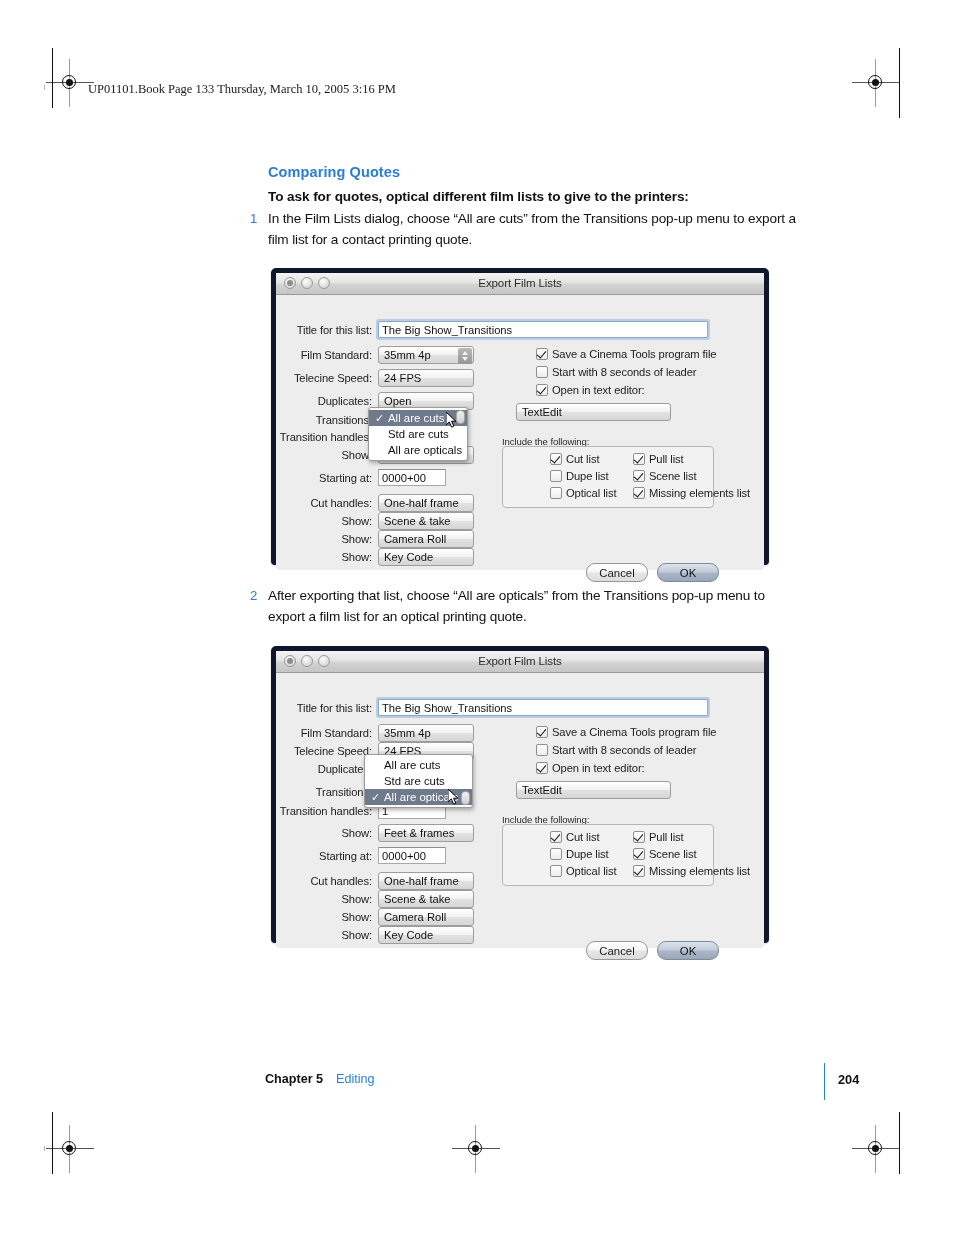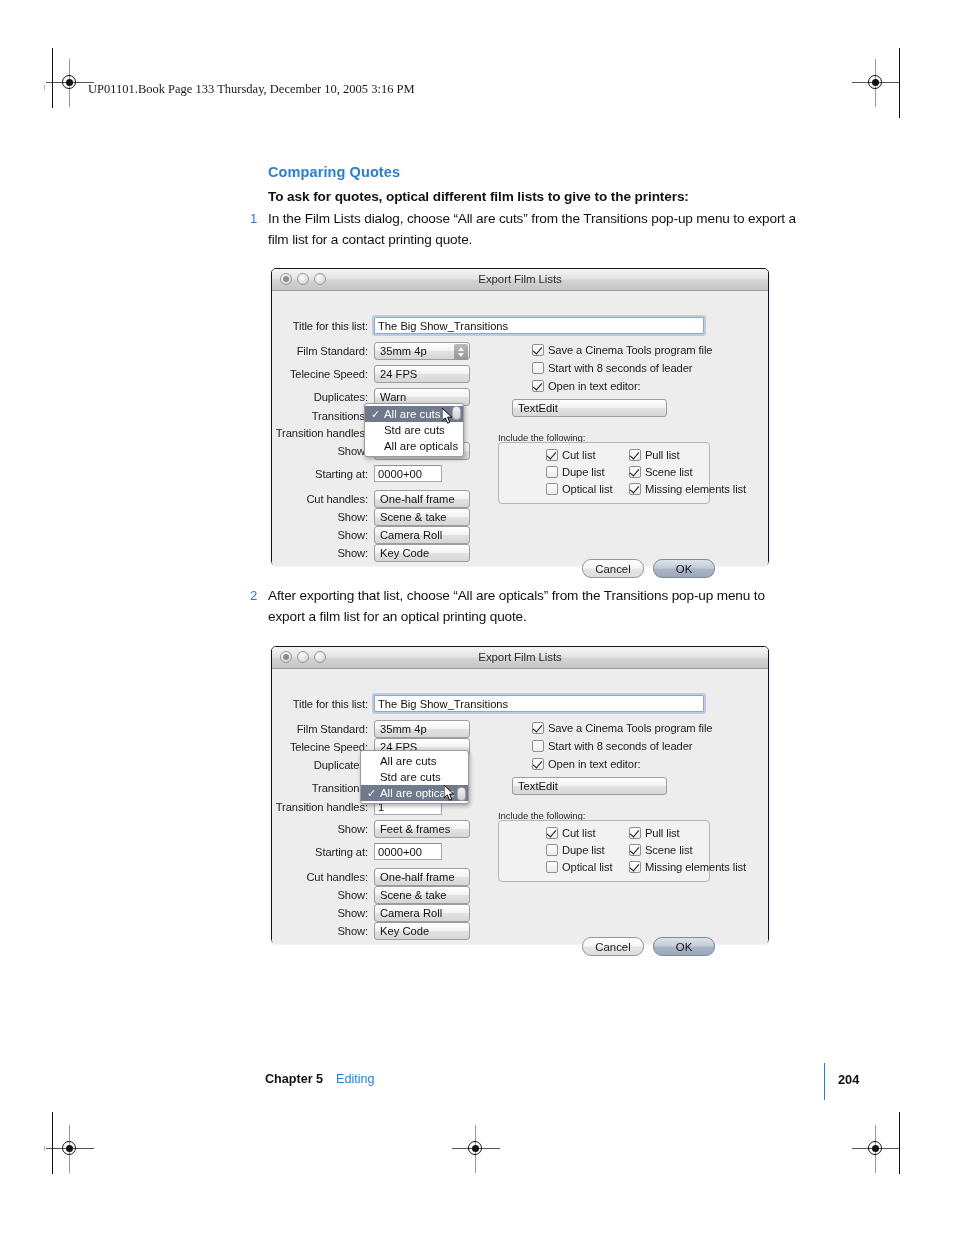--- a/index.html
+++ b/index.html
@@ -98,21 +98,21 @@
     top: 0;
     color: #2a7fd4;
     font-size: 13.2px;
   }
   .step-body { display: block; width: 530px; }
 
   
   .dialog {
     position: absolute;
     width: 498px;
-    border: 1px solid #0f172a;
+    border: 5px solid #0f172a;
     border-radius: 5px 5px 4px 4px;
     background: #ededed;
     box-shadow: 0 1px 2px rgba(0,0,0,0.18);
     box-sizing: border-box;
     overflow: visible;
   }
   .titlebar {
     height: 21px;
     border-radius: 4px 4px 0 0;
     background: linear-gradient(to bottom, #f4f4f4 0%, #e4e4e4 45%, #d3d3d3 55%, #c5c5c5 100%);
@@ -415,21 +415,21 @@
 </div>
 
 <div class="reg-mark" style="left:863px; top:1136px;">
   <div class="h"></div>
     <div class="v"></div>
     <div class="ring"></div>
     <div class="dot"></div>
 </div>
 <div class="crop-line-v" style="left:899px; top:1112px; height:62px;"></div>
 
-<div class="page-header-text" style="left:88px; top:82px;">UP01101.Book  Page 133  Thursday, December 10, 2005  3:16 PM</div>
+<div class="page-header-text" style="left:88px; top:82px;">UP01101.Book  Page 133  Thursday, March 10, 2005  3:16 PM</div>
 <div class="page-header-text" style="left:92px; top:1145px; font-size:11px; color:#2b2b2b;"></div>
 
 <div class="section-title">Comparing Quotes</div>
 <div class="lead">To ask for quotes, optical different film lists to give to the printers:</div>
 
 <div class="step" style="left:268px; top:209px;">
   <span class="num">1</span>
   <span class="step-body">In the Film Lists dialog, choose “All are cuts” from the Transitions pop-up menu to export a film list for a contact printing quote.</span>
 </div>
 
@@ -466,21 +466,21 @@
     <div class="row" style="left:10px; top:74px;">
       <div class="lbl" style="width:86px;">Telecine Speed:</div>
       <div class="popup" style="margin-left:6px; width:96px;">24 FPS</div>
     </div>
     <div style="position:absolute; left:102px; top:74px; width:96px; height:18px; pointer-events:none;">
       <span class="arrows" style="position:absolute; right:2px; top:2px;"></span>
     </div>
 
     <div class="row" style="left:10px; top:97px;">
       <div class="lbl" style="width:86px;">Duplicates:</div>
-      <div class="popup" style="margin-left:6px; width:96px;">Warn</div>
+      <div class="popup" style="margin-left:6px; width:96px;">Open</div>
     </div>
     <div style="position:absolute; left:102px; top:97px; width:96px; height:18px; pointer-events:none;">
       <span class="arrows" style="position:absolute; right:2px; top:2px;"></span>
     </div>
 
     <div class="lbl" style="position:absolute; left:10px; top:119px; width:86px;">Transitions:</div>
 
     <div class="lbl" style="position:absolute; left:-6px; top:136px; width:102px;">Transition handles:</div>
 
     <div class="row" style="left:10px; top:151px;">

